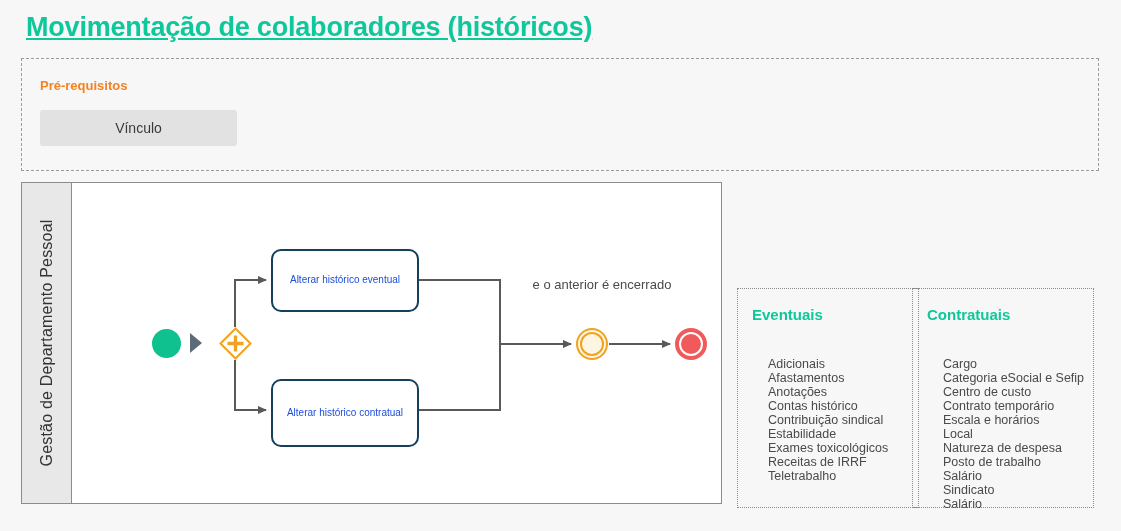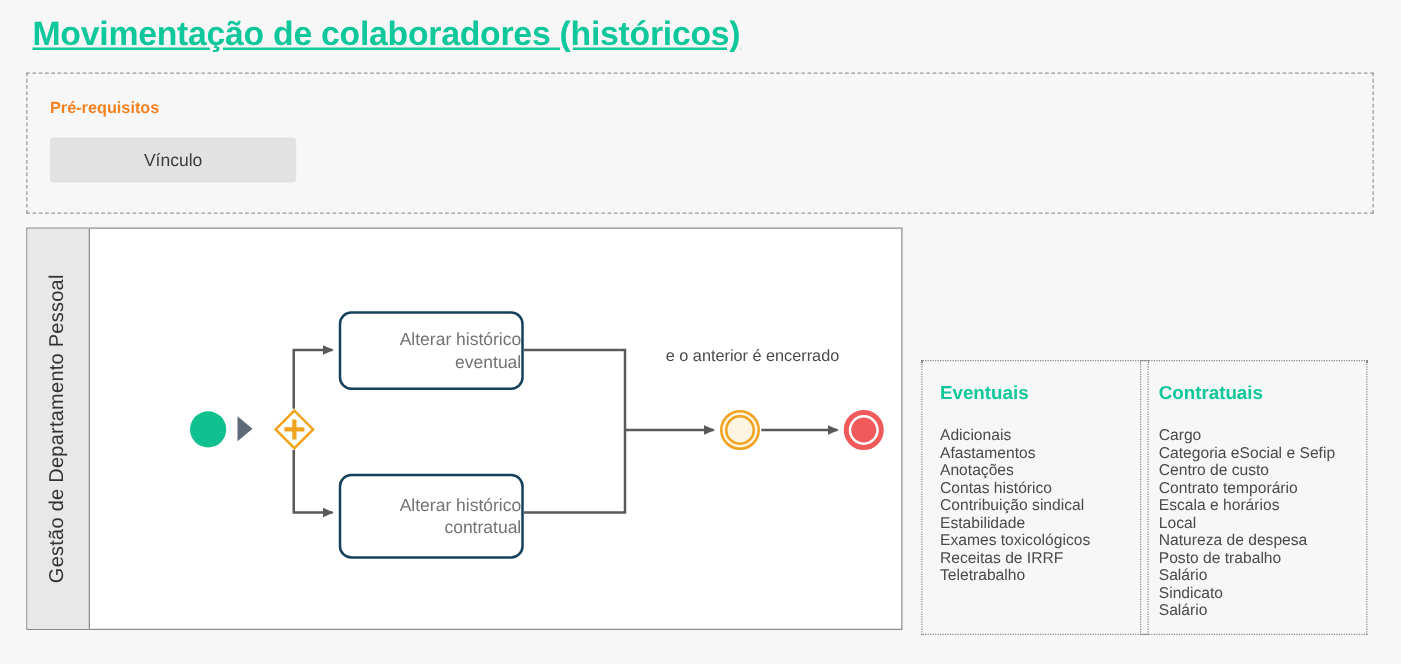--- a/index.html
+++ b/index.html
@@ -112,22 +112,22 @@
   .task {
     position: absolute;
     box-sizing: border-box;
     border: 2px solid #14405c;
     border-radius: 10px;
     background: #ffffff;
     display: flex;
     align-items: center;
     justify-content: center;
     text-align: right;
-    font-size: 14px;
-    color: #737373;
+    font-size: 10px;
+    color: #1d4ed8;
     line-height: 1.25;
   }
   .task-eventual { left: 199px; top: 66px; width: 148px; height: 63px; }
   .task-contratual { left: 199px; top: 196px; width: 148px; height: 68px; }
 
   
   .start-event {
     position: absolute;
     left: 80px;
     top: 146px;
@@ -224,21 +224,21 @@
     top: 17px;
     font-size: 15px;
     font-weight: bold;
     color: #0ec79a;
     white-space: nowrap;
   }
   .legend-list {
     position: absolute;
     left: 14px;
     top: 52px;
-    margin: 0;
+    margin: 16px;
     padding: 0;
     list-style: none;
   }
   .legend-list li {
     font-size: 12.5px;
     color: #4a4a4a;
     line-height: 1.12;
     white-space: nowrap;
   }
 </style>

